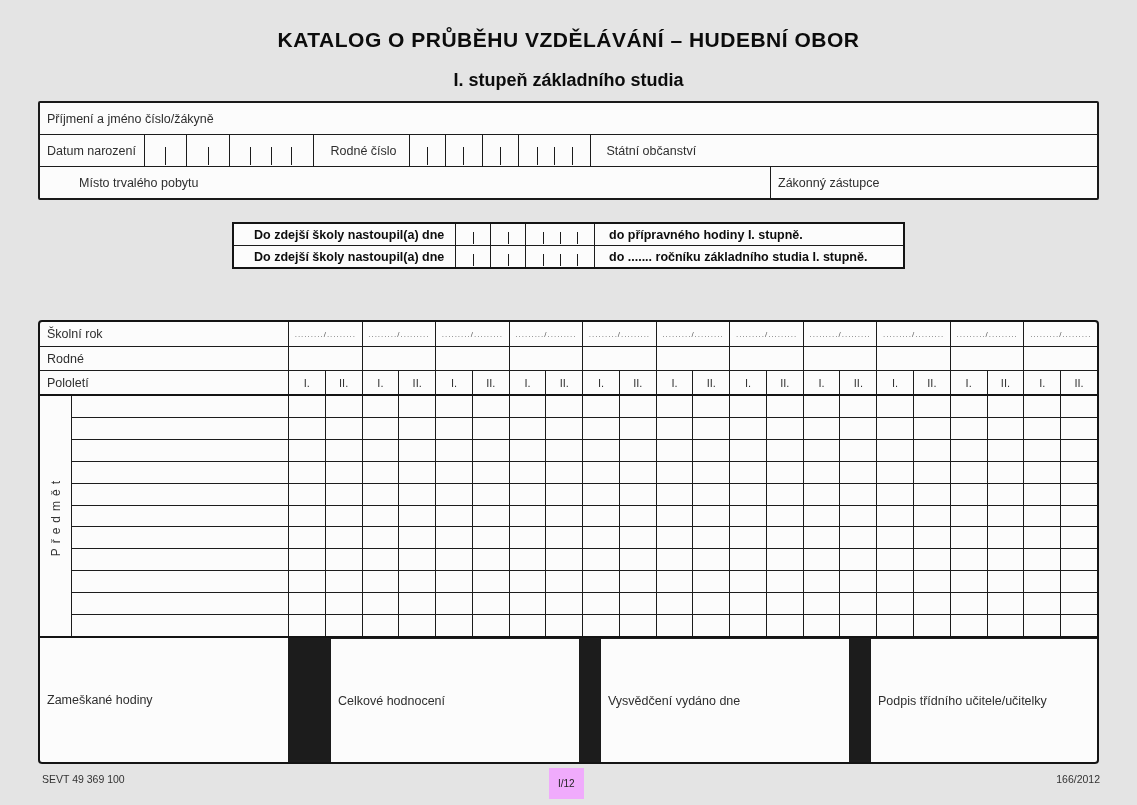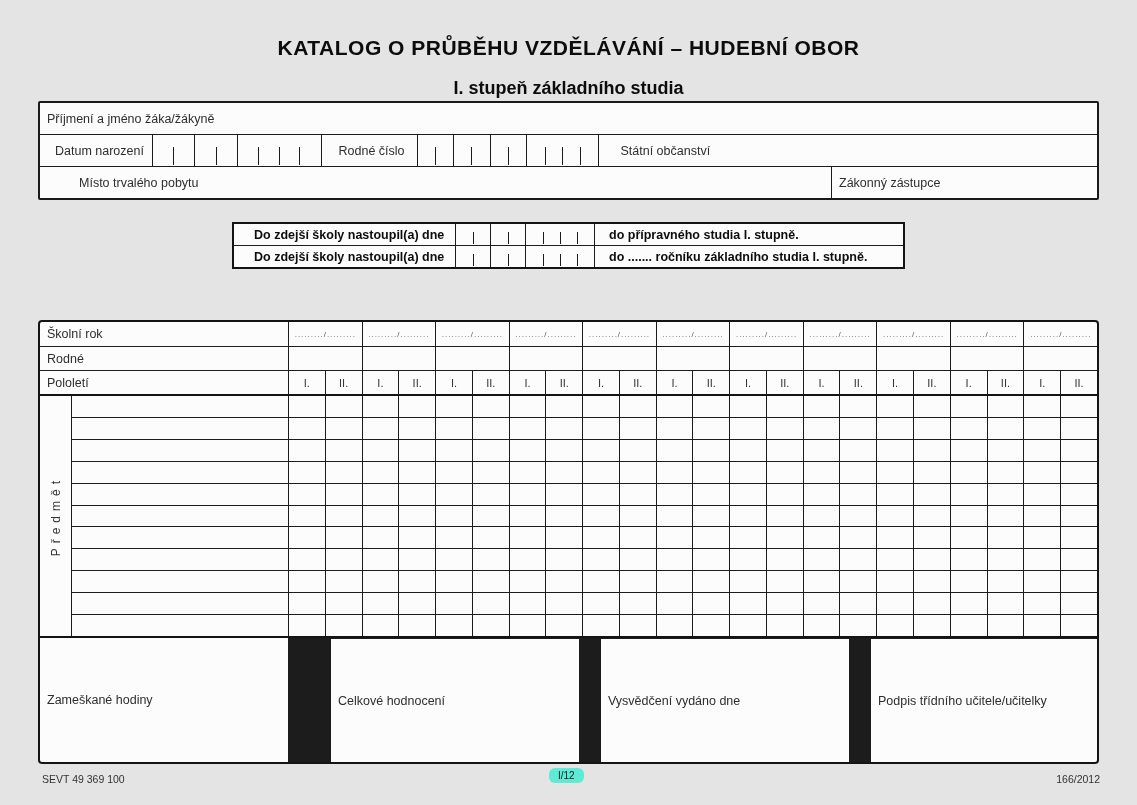--- a/index.html
+++ b/index.html
@@ -2,40 +2,40 @@
 <html><head>
 <meta charset="utf-8">
 <style>
   * { box-sizing: border-box; }
   html,body { margin:0; padding:0; background:#e4e4e4; }
   .page {
     position:relative; width:1137px; height:805px; background:#e4e4e4;
     font-family:"Liberation Sans", sans-serif; color:#222; overflow:hidden;
   }
   
-  .title-wrap { position:absolute; top:36px; left:0; width:100%; text-align:center; }
+  .title-wrap { position:absolute; top:28px; left:0; width:100%; text-align:center; }
   .title { font-size:21px; font-weight:bold; letter-spacing:.5px; color:#0c0c0c; }
   .subtitle { font-size:18px; font-weight:bold; margin-top:18px; color:#0c0c0c; }
 
   
   .info-box {
     position:absolute; left:38px; top:101px; width:1061px; height:99px;
     border:2px solid #1a1a1a; border-radius:2px; background:#fcfcfc;
     display:flex; flex-direction:column;
   }
   .ibox-row { flex:1; display:flex; align-items:center; }
   .ibox-row + .ibox-row { border-top:1px solid #1c1c1c; }
   .flabel { font-size:12.5px; color:#2e2e2e; padding-left:7px; white-space:nowrap; }
   .fill { flex:1; align-self:stretch; }
-  .lbl-birth { width:104px;margin-left:8px; }
+  .lbl-birth { width:104px; }
   .sp16 { width:17px; }
   .lbl-rc { width:78px; padding-left:0; }
-  .lbl-citizen { margin-left:14px; }
+  .lbl-citizen { margin-left:8px; }
   .res-cell { flex:1; display:flex; align-items:center; align-self:stretch;padding-left:32px; }
-  .guard-cell { width:266px; border-left:1px solid #1c1c1c; align-self:stretch; display:flex; align-items:center; }
+  .guard-cell { width:327px; border-left:1px solid #1c1c1c; align-self:stretch; display:flex; align-items:center; }
 
   
   .dgroups { display:flex; align-self:stretch; }
   .dgroup { display:flex; border-left:1.5px solid #1c1c1c; }
   .dgroups .dgroup:last-child { border-right:1.5px solid #1c1c1c; }
   .dcell { position:relative; }
   .dc-birth .dcell { width:20.7px; }
   .dc-rc .dcell { width:17.8px; }
   .dc-mid .dcell { width:17px; }
   .dcell + .dcell::before {
@@ -88,36 +88,36 @@
   .subj-rows { flex:1; display:flex; flex-direction:column; }
   .srow { flex:1; display:flex; }
   .srow + .srow { border-top:1px solid #1c1c1c; }
   .subj-name { width:217px; border-right:1px solid #1c1c1c; }
 
   .gt-summary { flex:1; display:flex; flex-direction:row; border-top:2px solid #141414; }
   .sumrow { flex:1; height:auto; }
 
   
   .footer-left  { position:absolute; left:42px;  top:773px; font-size:10.5px; color:#333; }
-  .footer-center{ position:absolute; left:549px; top:768px; background:#5eead4; padding:2px 9px; font-size:10px; color:#222;border-radius:6px; }
+  .footer-center{ position:absolute; left:549px; top:768px; background:#f0abfc; padding:10px 9px; font-size:10px; color:#222; }
   .footer-right { position:absolute; right:37px; top:773px; font-size:10.5px; color:#333; }
 </style>
 </head>
 <body>
 
 <div class="page">
 
   <div class="title-wrap">
     <div class="title">KATALOG O PRŮBĚHU VZDĚLÁVÁNÍ – HUDEBNÍ OBOR</div>
     <div class="subtitle">I. stupeň základního studia</div>
   </div>
 
   <div class="info-box">
     <div class="ibox-row">
-      <span class="flabel">Příjmení a jméno žáka/žákyně</span>
+      <span class="flabel">Příjmení a jméno číslo/žákyně</span>
       <span class="fill"></span>
     </div>
     <div class="ibox-row">
       <span class="flabel lbl-birth">Datum narození</span>
       <div class="dgroups dc-birth">
           <div class="dgroup">
             <div class="dcell"></div>
             <div class="dcell"></div>
           </div>
           <div class="dgroup">
@@ -178,21 +178,21 @@
             <div class="dcell"></div>
             <div class="dcell"></div>
           </div>
           <div class="dgroup">
             <div class="dcell"></div>
             <div class="dcell"></div>
             <div class="dcell"></div>
             <div class="dcell"></div>
           </div>
         </div>
-      <div class="etarget">do přípravného studia I. stupně.</div>
+      <div class="etarget">do přípravného hodiny I. stupně.</div>
     </div>
     <div class="erow">
       <div class="elabel">Do zdejší školy nastoupil(a) dne</div>
       <div class="dgroups dc-mid">
           <div class="dgroup">
             <div class="dcell"></div>
             <div class="dcell"></div>
           </div>
           <div class="dgroup">
             <div class="dcell"></div>

